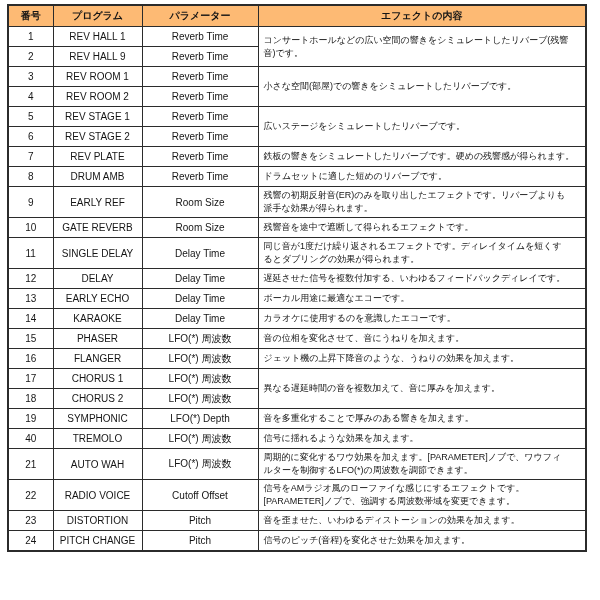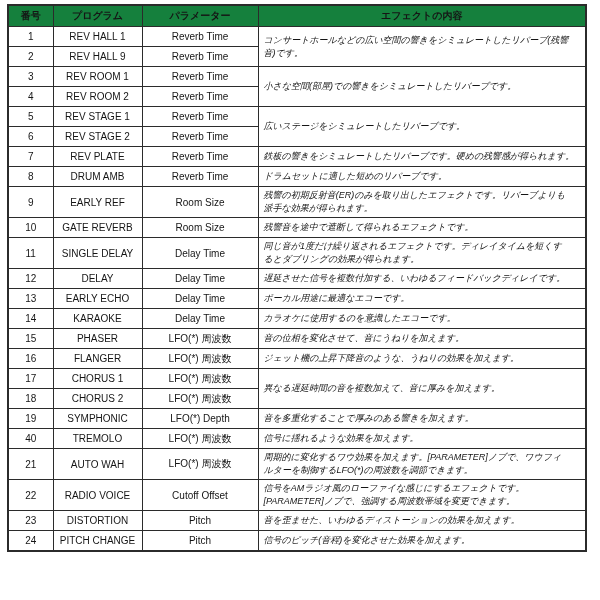--- a/index.html
+++ b/index.html
@@ -34,38 +34,37 @@
   .effect-table td {
     border: 1px solid #2b2b2b;
     overflow: hidden;
   }
   .effect-table th {
     font-size: 10px;
     font-weight: bold;
     text-align: center;
     padding: 3px 2px;
     height: 13px;
-    background: #15803d;
+    background: #fdba74;
   }
   .effect-table tr.data-row {
     height: 20px;
   }
   .effect-table td {
     font-size: 10px;
     text-align: center;
     padding: 1px 2px;
   }
   .effect-table td.cell-desc {
     text-align: left;
     font-size: 9px;
     line-height: 13px;
     padding: 2px 5px;
     white-space: pre-line;
     word-break: break-word;
-    font-style: italic;
   }
   .footnote {
     font-size: 9px;
     margin: 6px 0 0 1px;
     letter-spacing: 0.1px;
   }
   col.c-no    { width: 45px; }
   col.c-prog  { width: 89px; }
   col.c-param { width: 116px; }
   col.c-desc  { width: 328px; }

